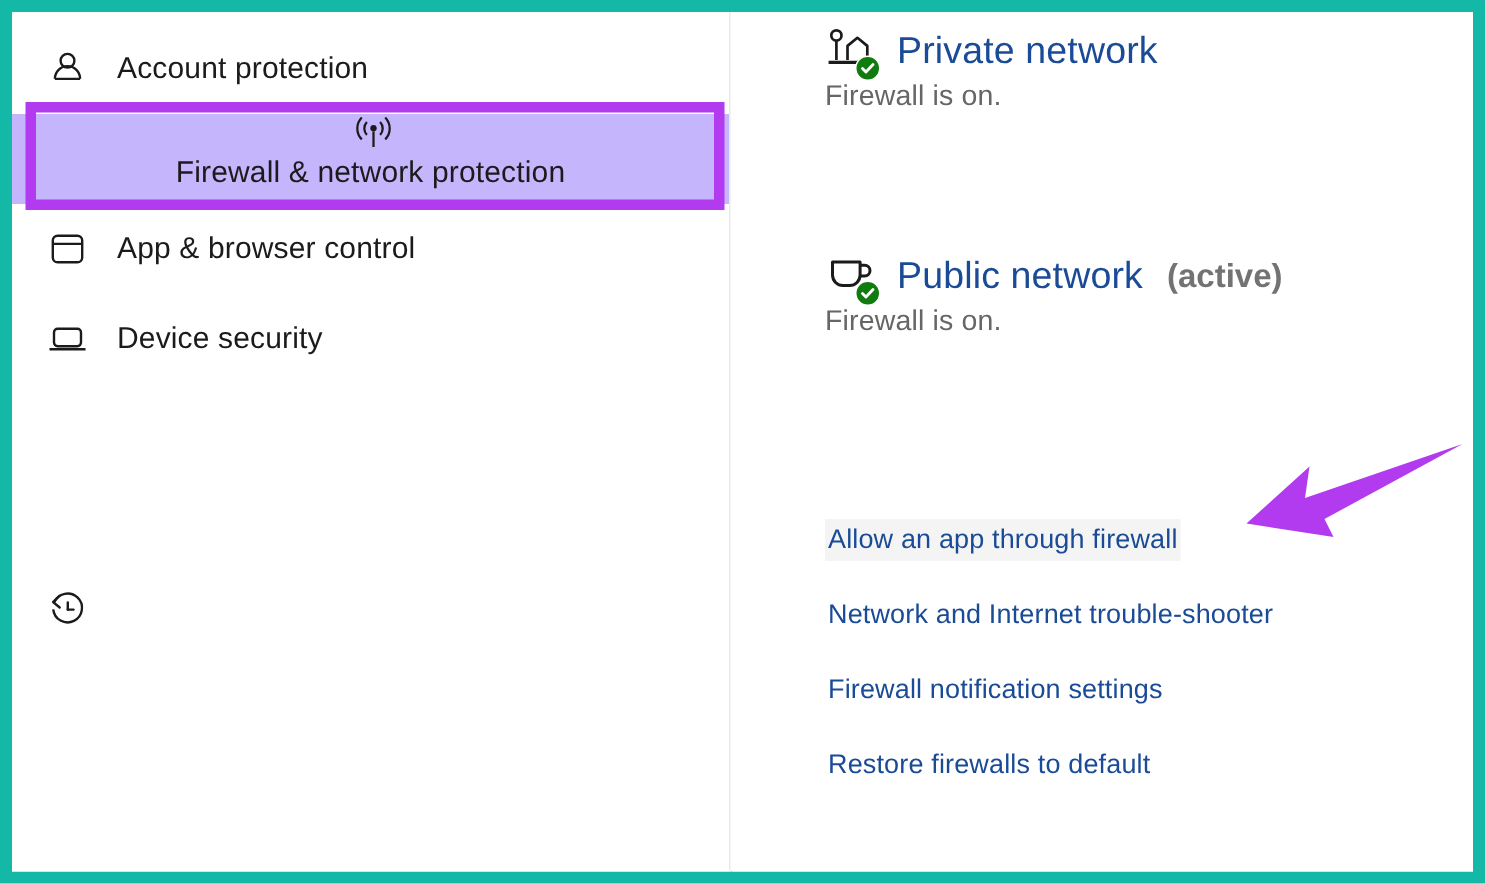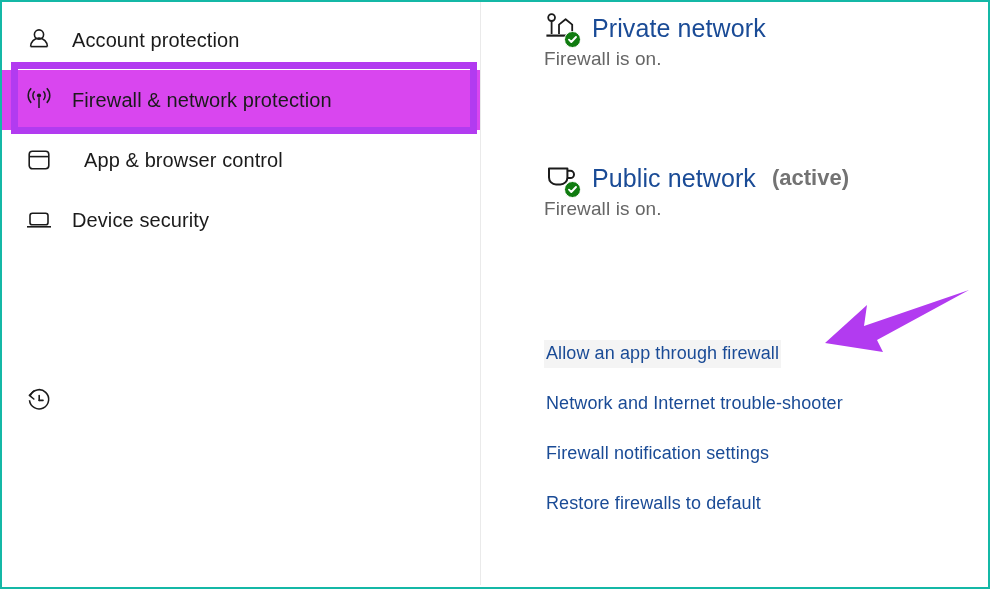--- a/index.html
+++ b/index.html
@@ -12,21 +12,21 @@
     background: #ffffff;
     font-family: "Liberation Sans", sans-serif;
     overflow: hidden;
   }
 
   #screen {
     position: relative;
     width: 990px;
     height: 589px;
     box-sizing: border-box;
-    border: 2px solid #14b8a6;
+    border: 8px solid #14b8a6;
     background: #ffffff;
     overflow: hidden;
   }
 
   
   #sidebar {
     position: absolute;
     left: 0;
     top: 0;
     width: 479px;
@@ -67,21 +67,22 @@
     flex: none;
   }
   .nav-item .nav-label {
     font-size: 20px;
     color: #1b1b1b;
     letter-spacing: 0.1px;
     white-space: nowrap;
   }
 
   .nav-item.selected {
-    background: #d946ef;
+    background: #c4b5fd;
+    flex-direction: column;
   }
 
   
   #nav-highlight-box {
     position: absolute;
     left: 9px;
     top: 60px;
     width: 466px;
     height: 72px;
     border: 7px solid #b23bf0;
@@ -201,21 +202,21 @@
           <line x1="15" y1="11.6" x2="15" y2="22" stroke="#1b1b1b" stroke-width="1.5"></line>
           <path d="M10.6 5.3a6.2 6.2 0 0 0 0 8.6" stroke="#1b1b1b" stroke-width="1.5" fill="none"></path>
           <path d="M19.4 5.3a6.2 6.2 0 0 1 0 8.6" stroke="#1b1b1b" stroke-width="1.5" fill="none"></path>
           <path d="M7.2 2.3a10.4 10.4 0 0 0 0 14.6" stroke="#1b1b1b" stroke-width="1.5" fill="none"></path>
           <path d="M22.8 2.3a10.4 10.4 0 0 1 0 14.6" stroke="#1b1b1b" stroke-width="1.5" fill="none"></path>
         </svg>
       </span>
       <span class="nav-label">Firewall &amp; network protection</span>
     </div>
 
-    <div class="nav-item" style="top:128px;gap:12px;">
+    <div class="nav-item" style="top:128px;">
       <span class="nav-icon">
         <svg width="26" height="26" viewBox="0 0 26 26" fill="none">
           <rect x="3.2" y="4.2" width="19.6" height="17.6" rx="3.2" stroke="#1b1b1b" stroke-width="1.6"></rect>
           <line x1="3.2" y1="9.6" x2="22.8" y2="9.6" stroke="#1b1b1b" stroke-width="1.6"></line>
         </svg>
       </span>
       <span class="nav-label">App &amp; browser control</span>
     </div>
 
     <div class="nav-item" style="top:188px;">

